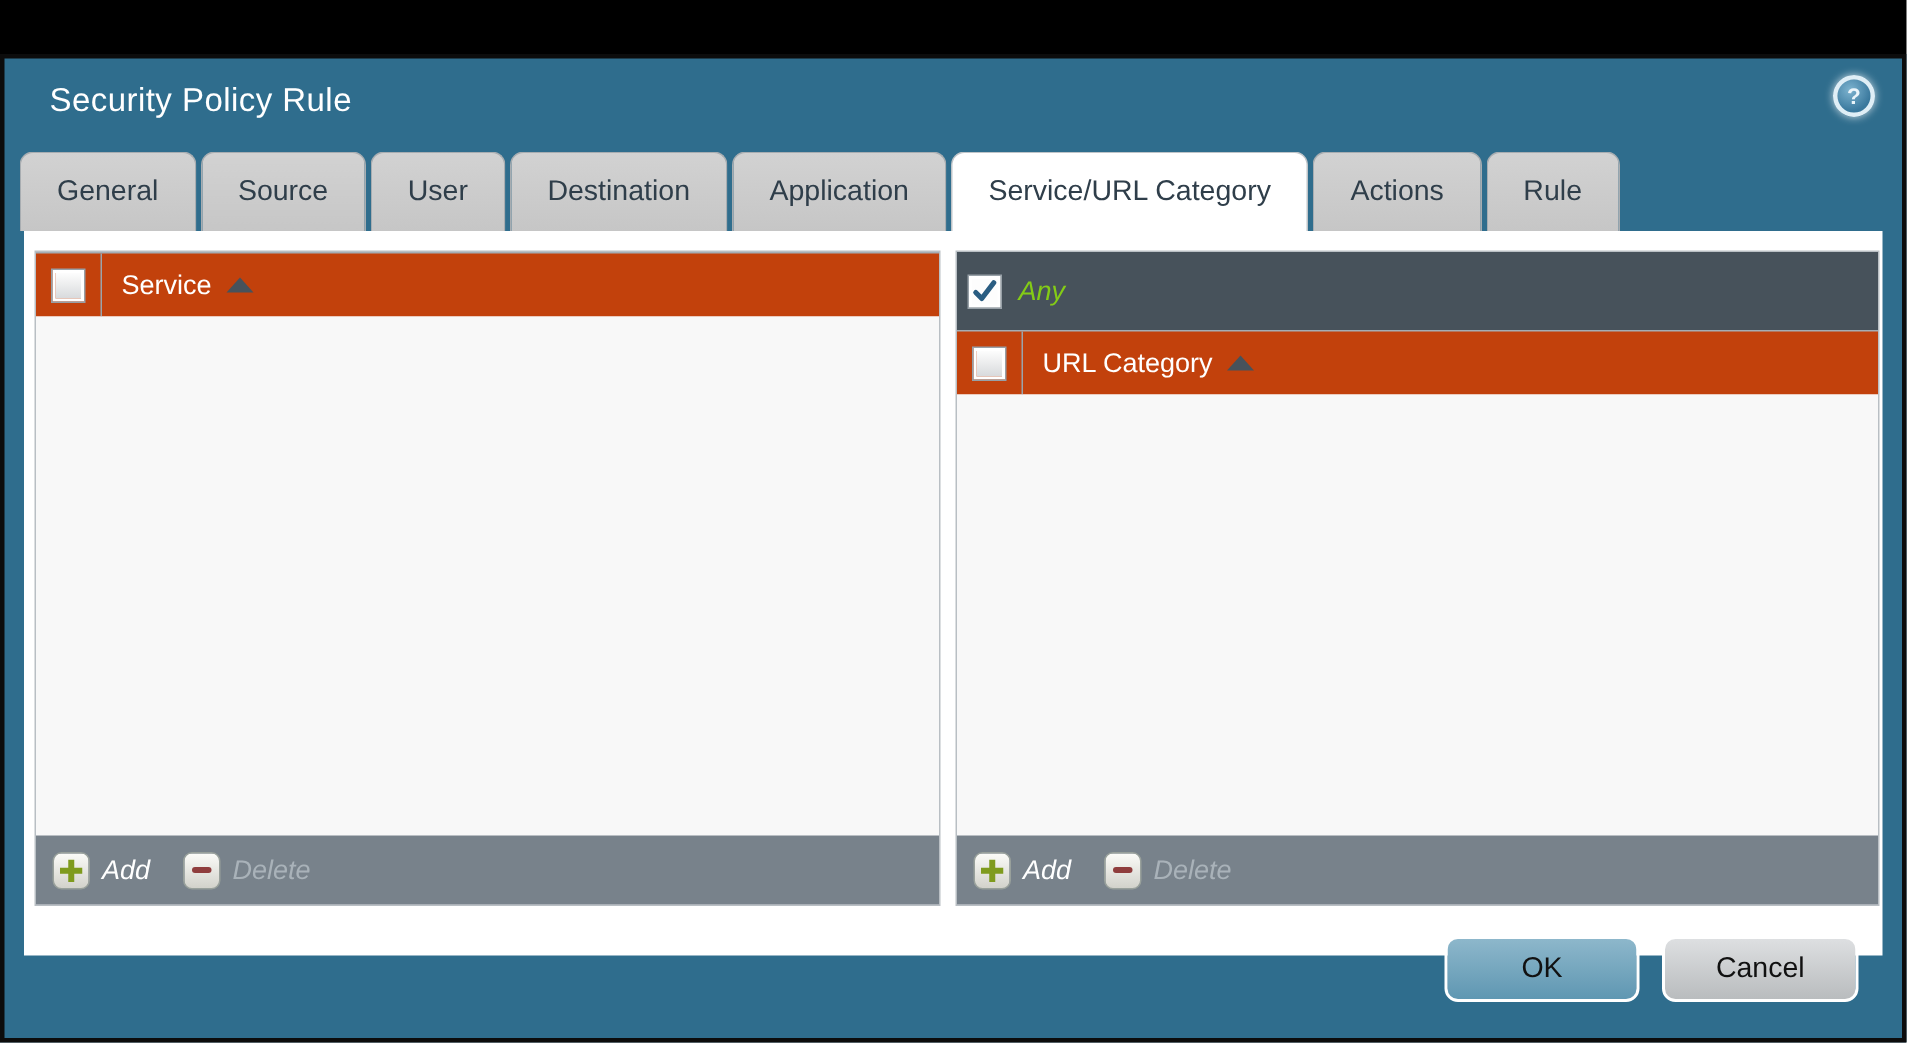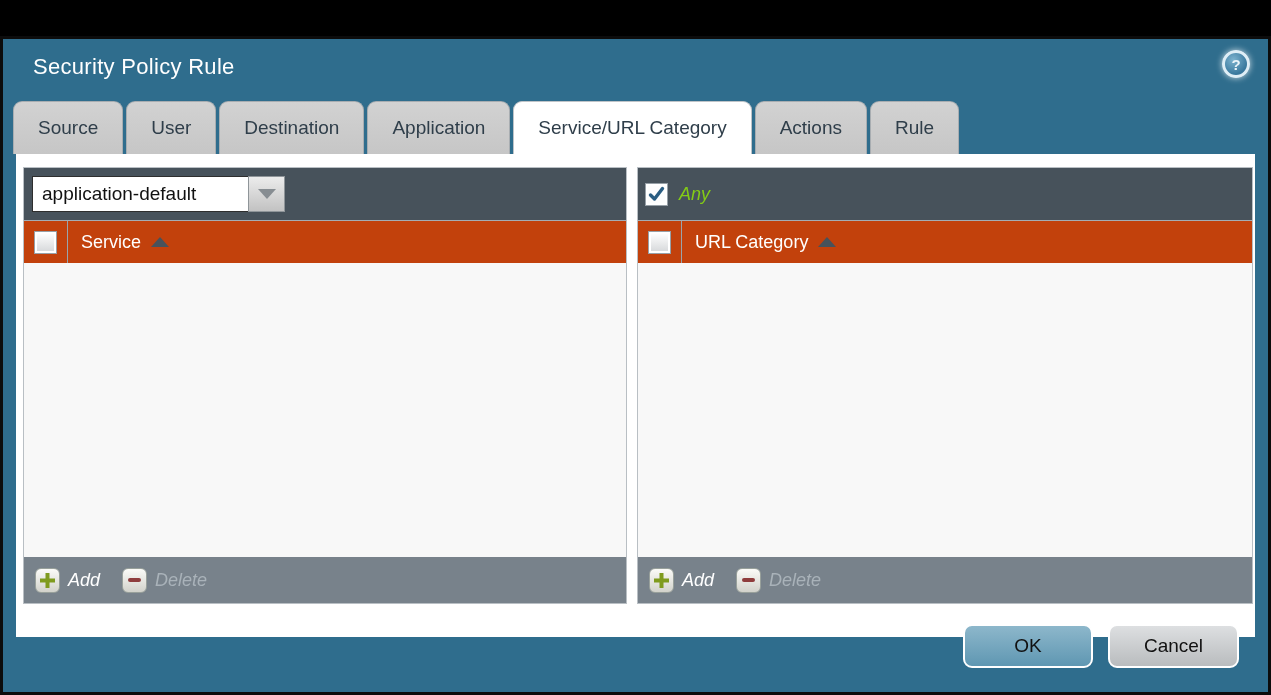--- a/index.html
+++ b/index.html
@@ -148,40 +148,33 @@
 </style>
 </head>
 <body>
 
 <div class="dialog">
 
   <div class="titlebar-title">Security Policy Rule</div>
   <div class="help-icon">?</div>
 
   <div class="tab-bar">
+      <div class="tab">General</div>
       <div class="tab">Source</div>
       <div class="tab">User</div>
       <div class="tab">Destination</div>
       <div class="tab">Application</div>
       <div class="tab active">Service/URL Category</div>
       <div class="tab">Actions</div>
       <div class="tab">Rule</div>
     </div>
 
   <div class="content">
 
     <div class="panel left">
-      <div class="p-toolbar">
-        <div class="combo">
-          <input type="text" value="application-default" style="">
-          <div class="combo-btn">
-            <div class="tri-down"></div>
-          </div>
-        </div>
-      </div>
       <div class="p-header">
         <div class="hdr-cb-cell">
           <div class="cb"></div>
         </div>
         <div class="vsep"></div>
         <span>Service</span>
         <div class="sort-asc"></div>
       </div>
       <div class="p-body"></div>
       <div class="p-footer">

